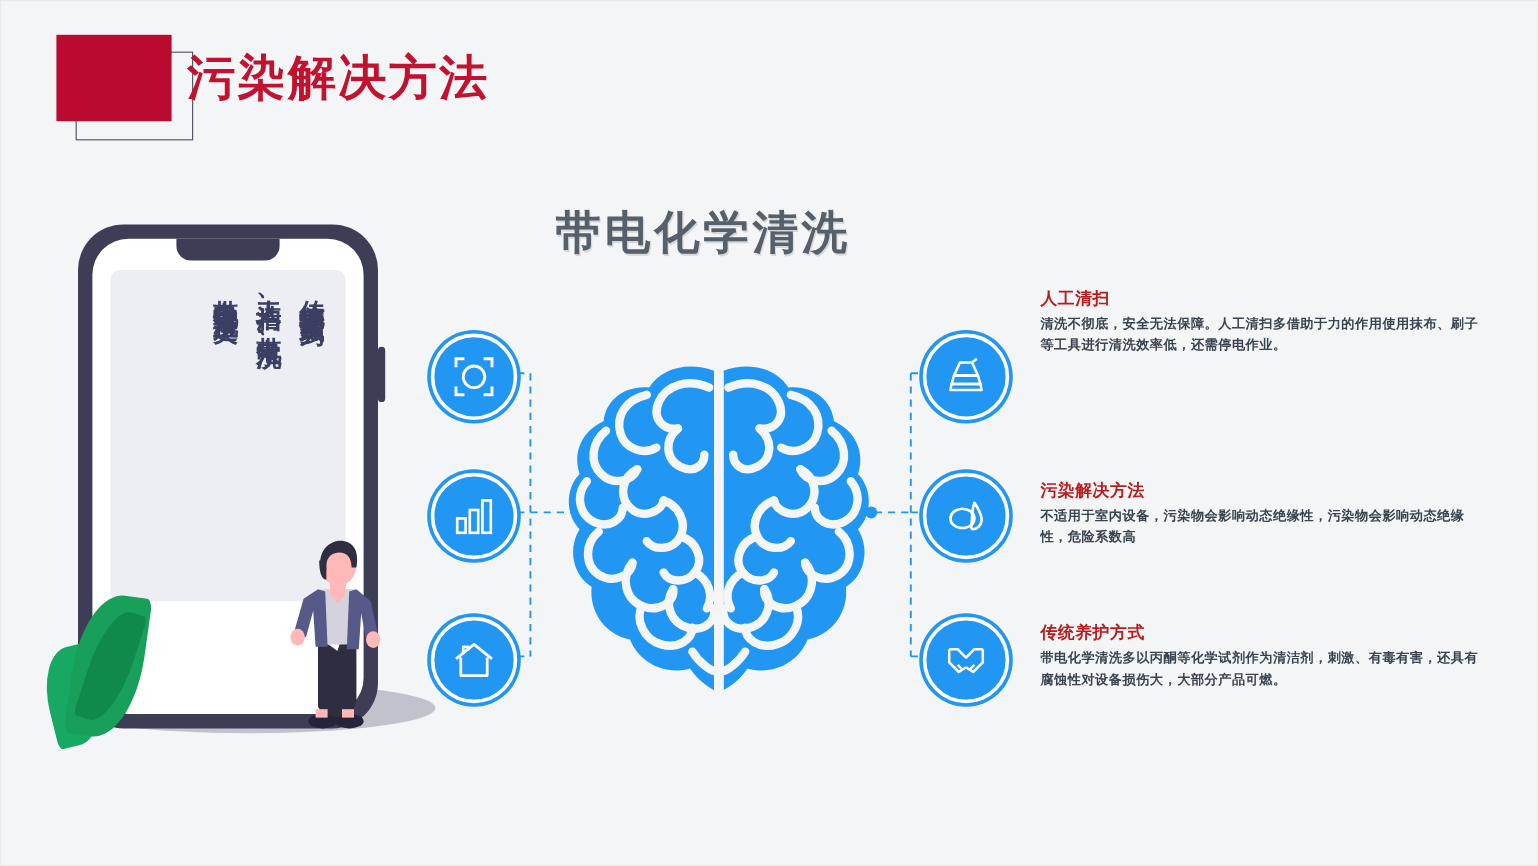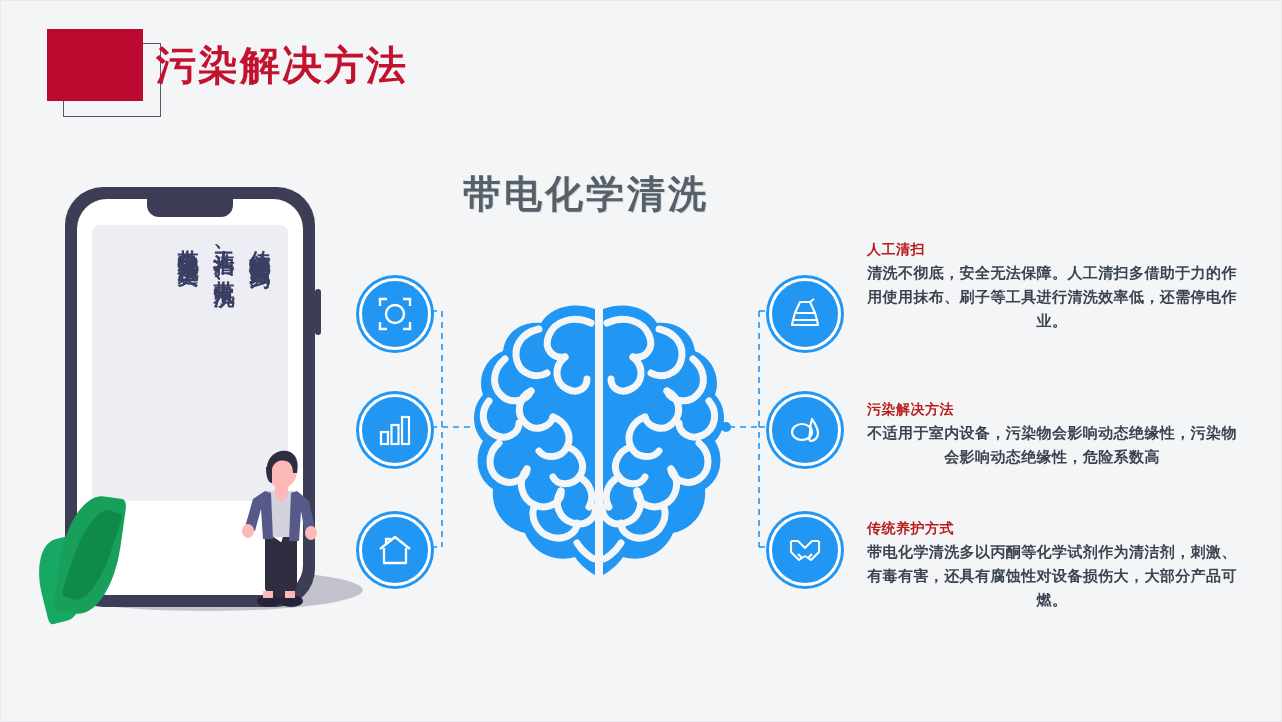--- a/index.html
+++ b/index.html
@@ -82,22 +82,22 @@
   .ico-l2{left:358px;top:393px;}
   .ico-l3{left:358px;top:513px;}
   .ico-r1{left:768px;top:277px;}
   .ico-r2{left:768px;top:393px;}
   .ico-r3{left:768px;top:513px;}
 
   
   .blk{position:absolute;width:370px;}
   .blk-h{font-size:14px;font-weight:700;color:#b91c1c;margin:0 0 3px 0;
     letter-spacing:.5px;line-height:1.2;}
-  .blk-p{font-size:15px;font-weight:700;color:#3a4450;margin:0;
-    line-height:1.62;letter-spacing:.4px;text-align:center;}
+  .blk-p{font-size:11px;font-weight:700;color:#3a4450;margin:0;
+    line-height:1.62;letter-spacing:.4px;}
   .blk1{left:866px;top:240px;}
   .blk2{left:866px;top:400px;}
   .blk3{left:866px;top:519px;}
 </style>
 </head>
 <body>
 
 <div class="slide">
 
   <div class="hdr-sq-outline"></div>

